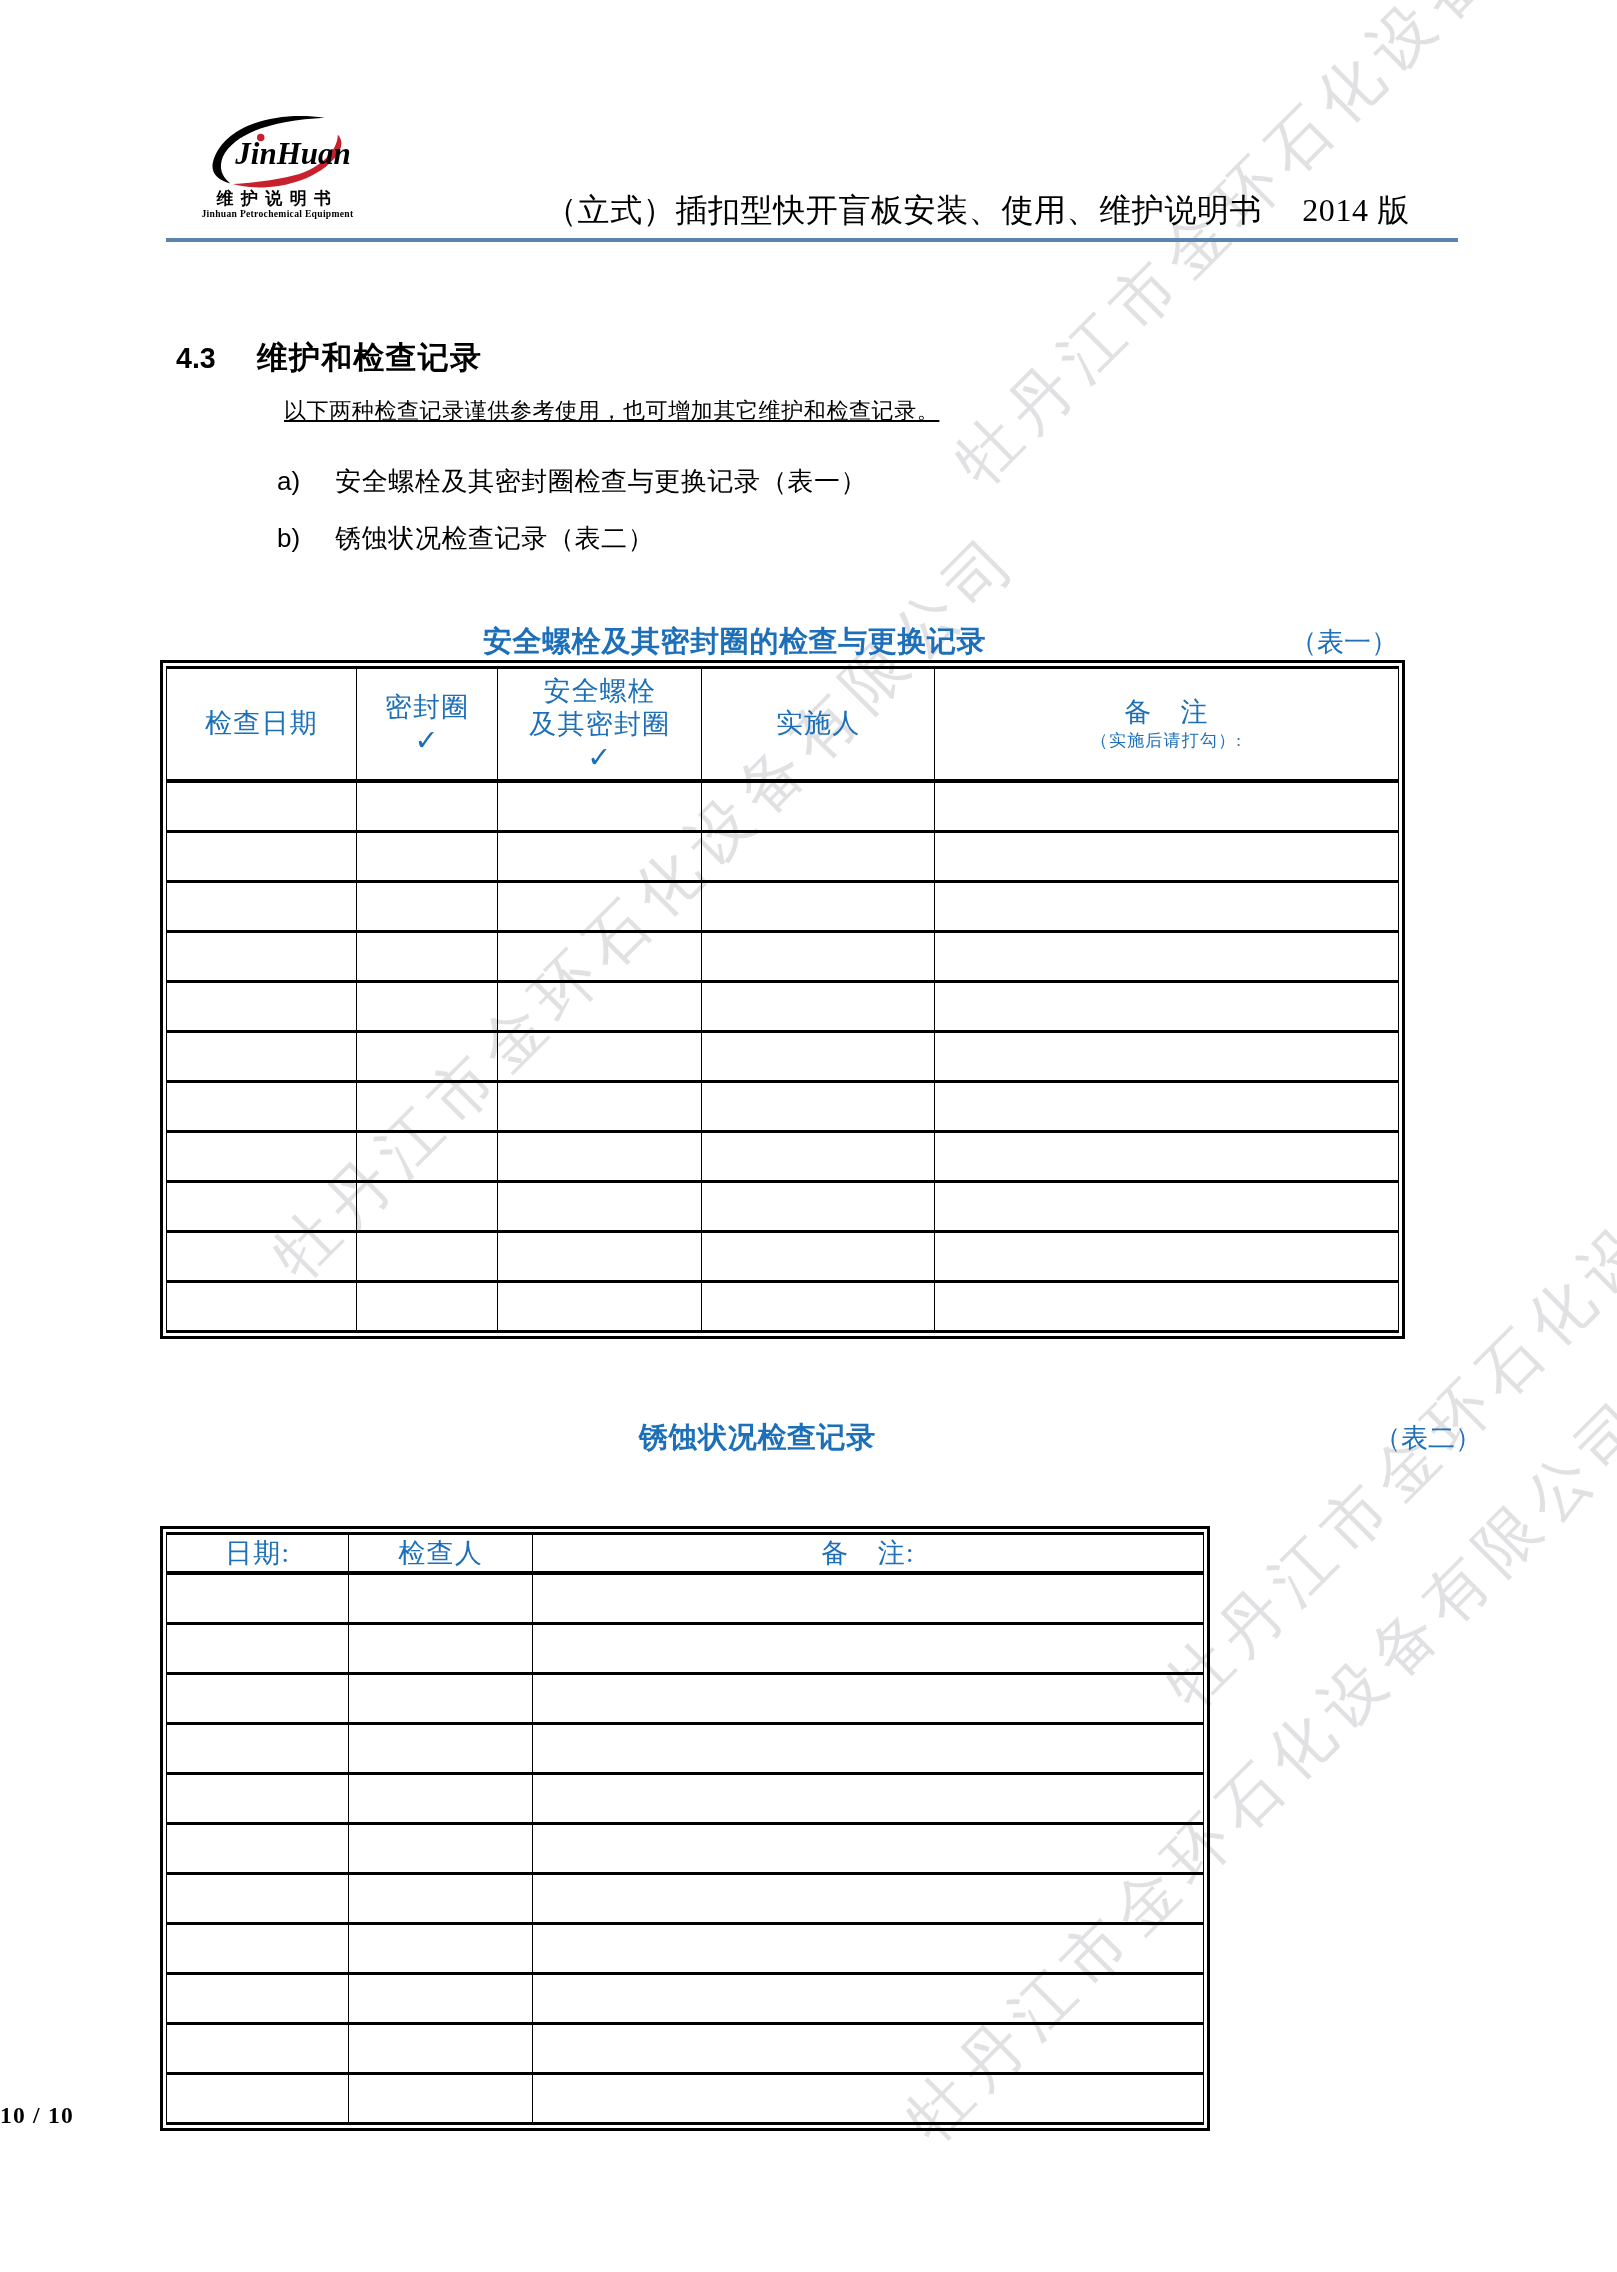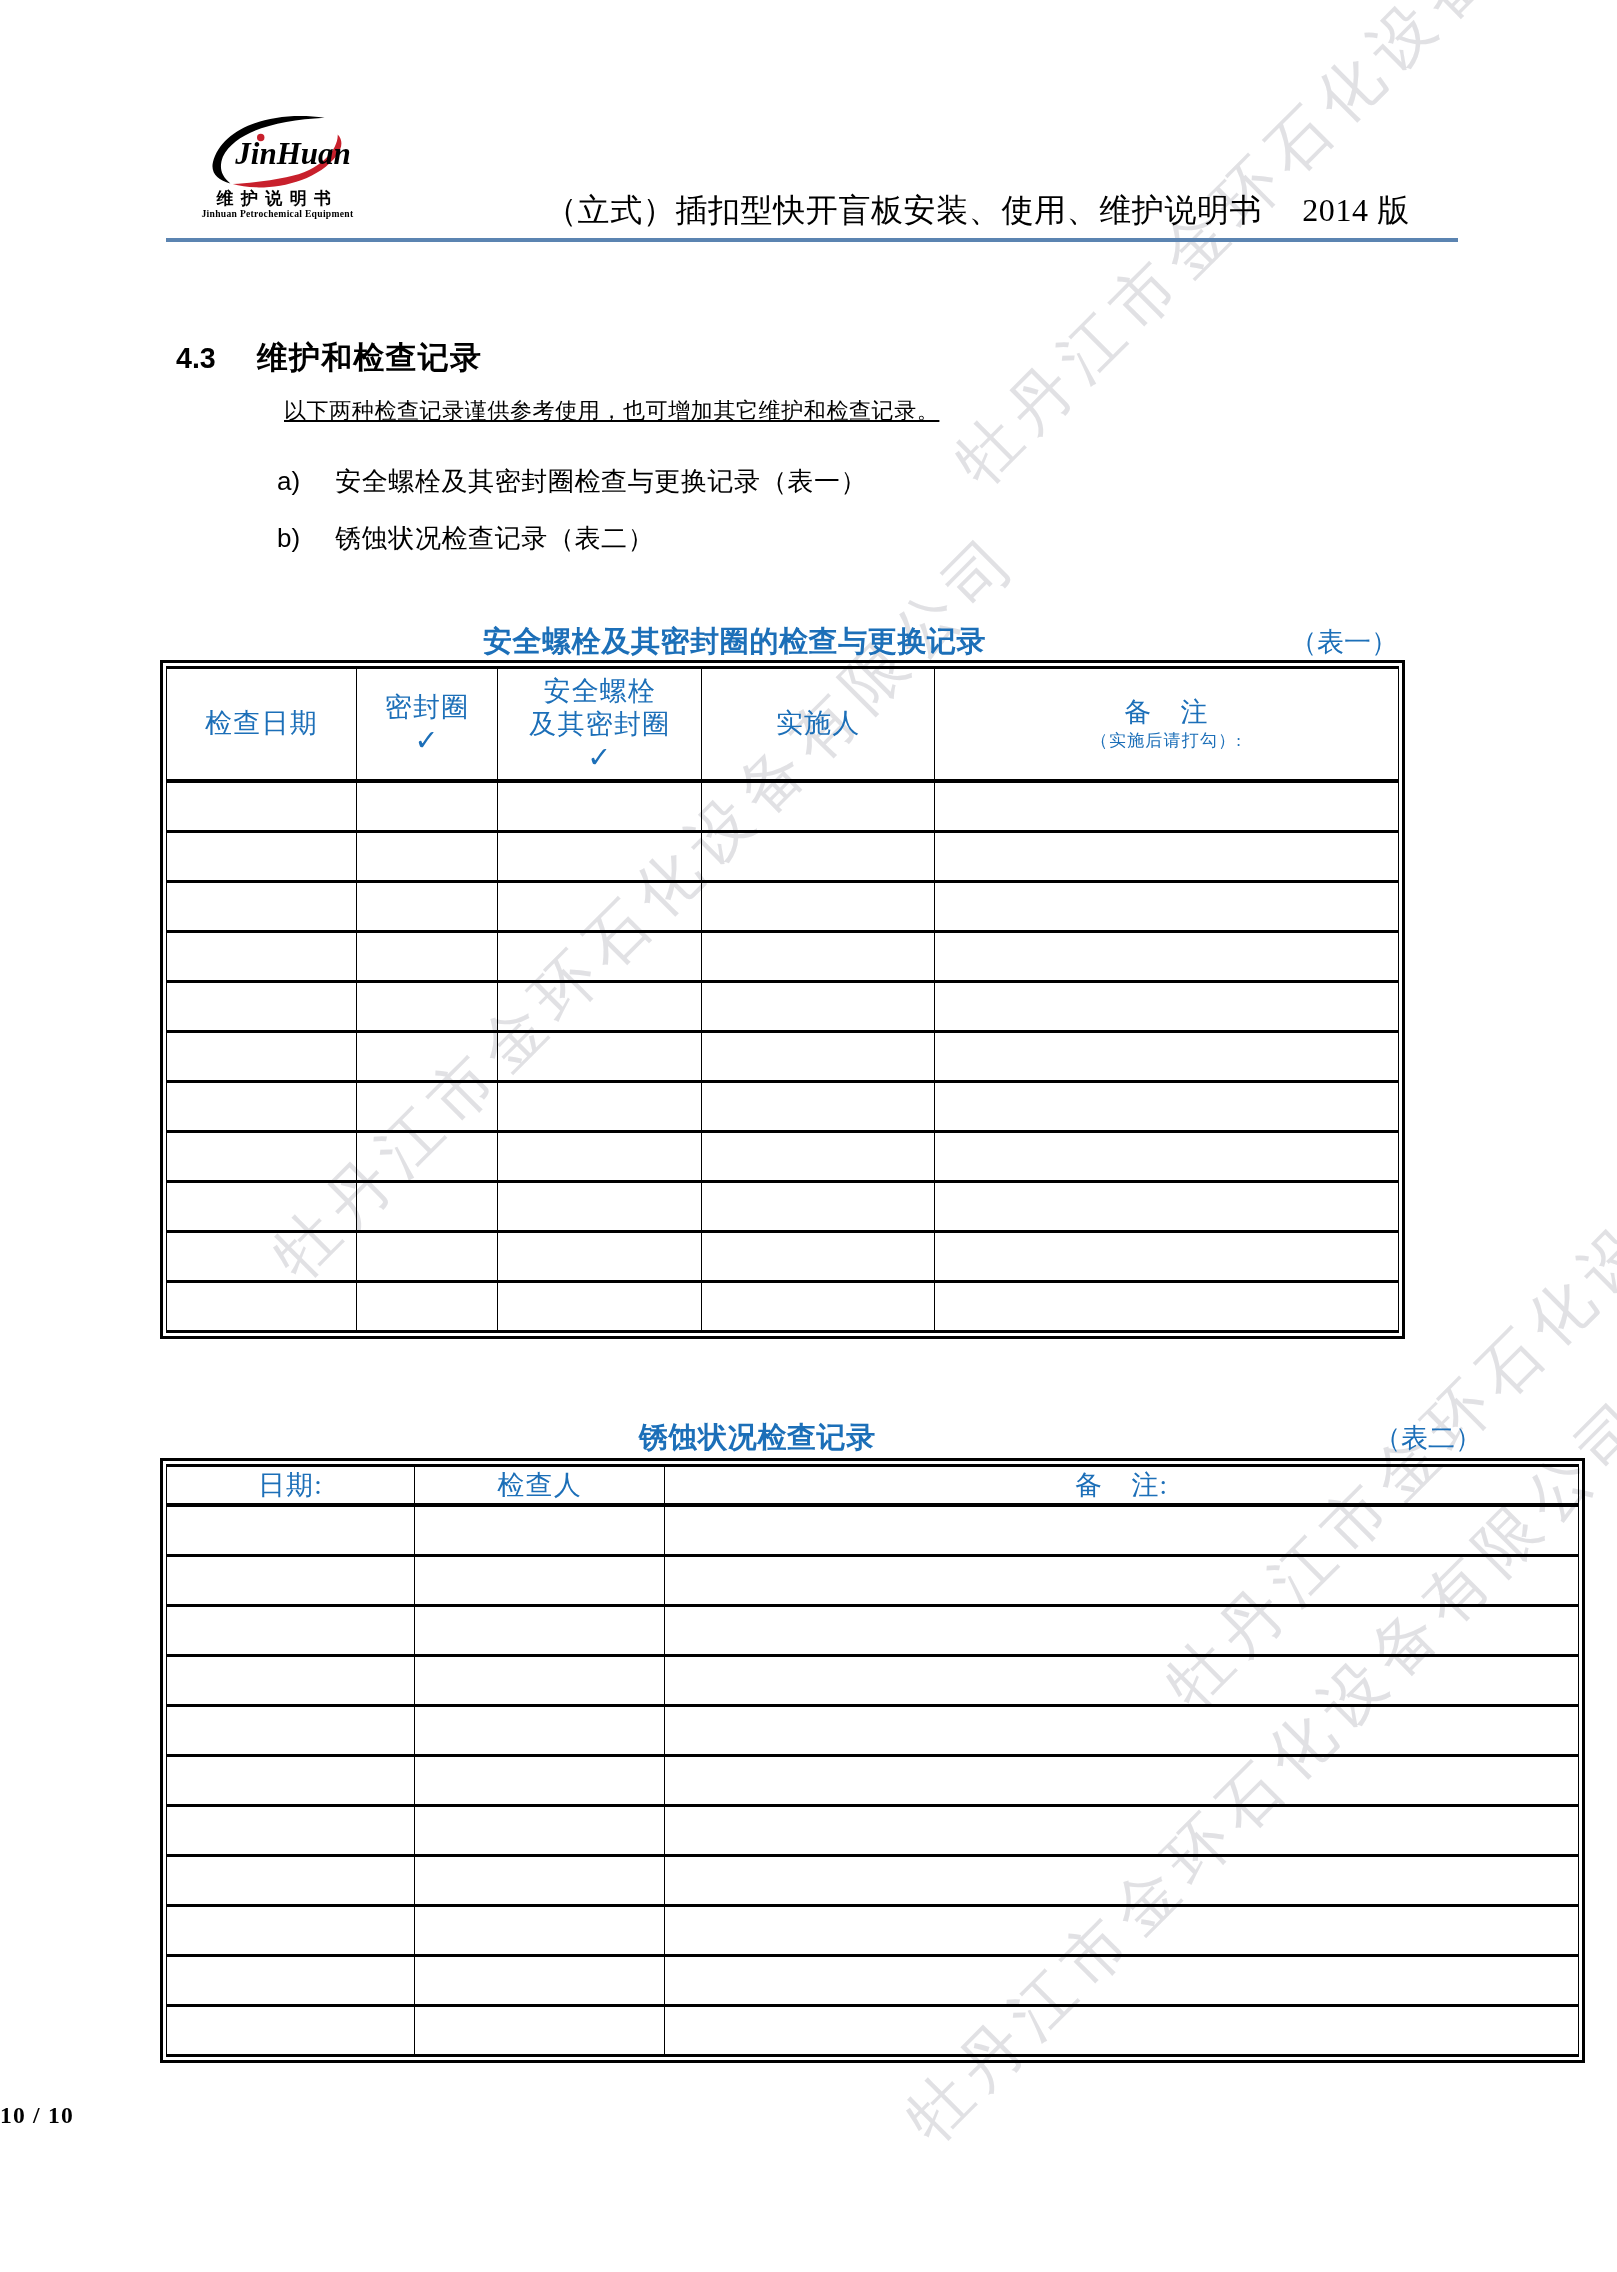--- a/index.html
+++ b/index.html
@@ -59,21 +59,21 @@
   .t2-tag{left:1374px;top:1420px;}
   
   .tbl-wrap{
     position:absolute;left:160px;z-index:1;
     box-sizing:border-box;
     border:3.1px solid #000;
     padding:3.1px;
     background:transparent;
   }
   .t1-wrap{top:660px;width:1245px;}
-  .t2-wrap{top:1458px;width:1425px;}
+  .t2-wrap{top:1526px;width:1050px;}
   table.form{
     width:100%;
     border-collapse:collapse;
     table-layout:fixed;
     background:transparent;
   }
   table.form td, table.form th{
     border:1.9px solid #000;
     border-top-width:3.1px;border-bottom-width:3.1px;
     padding:0;

